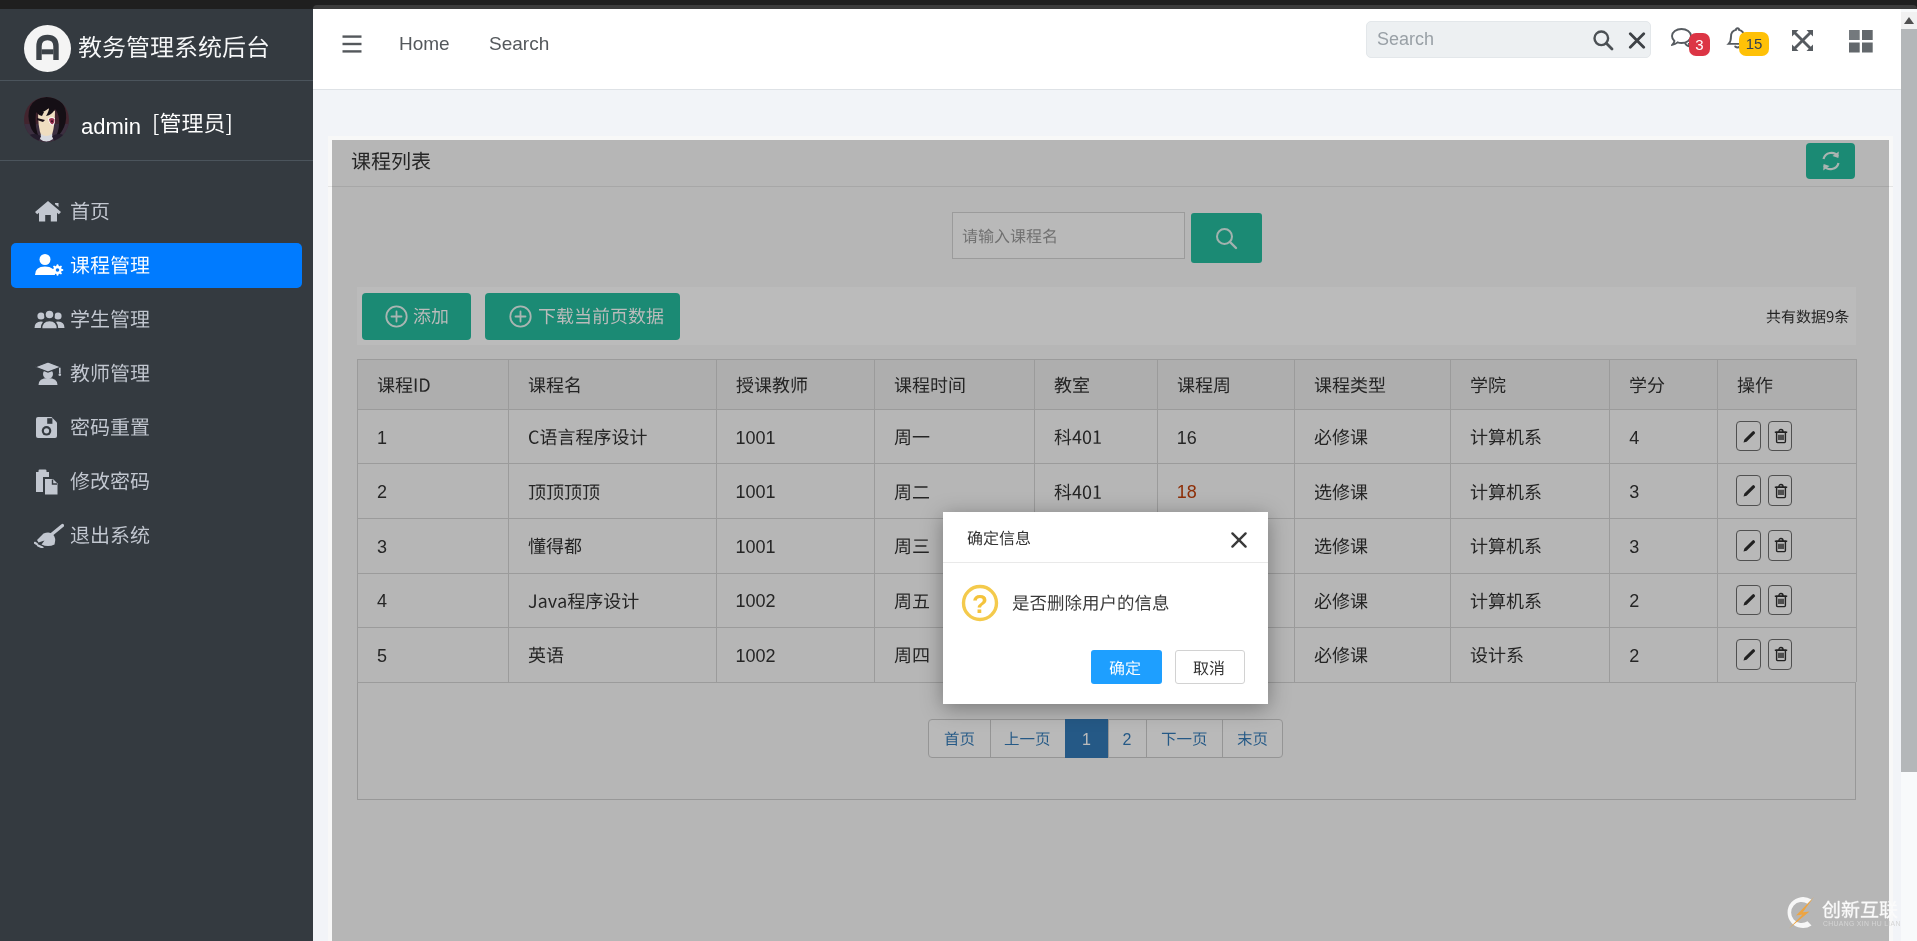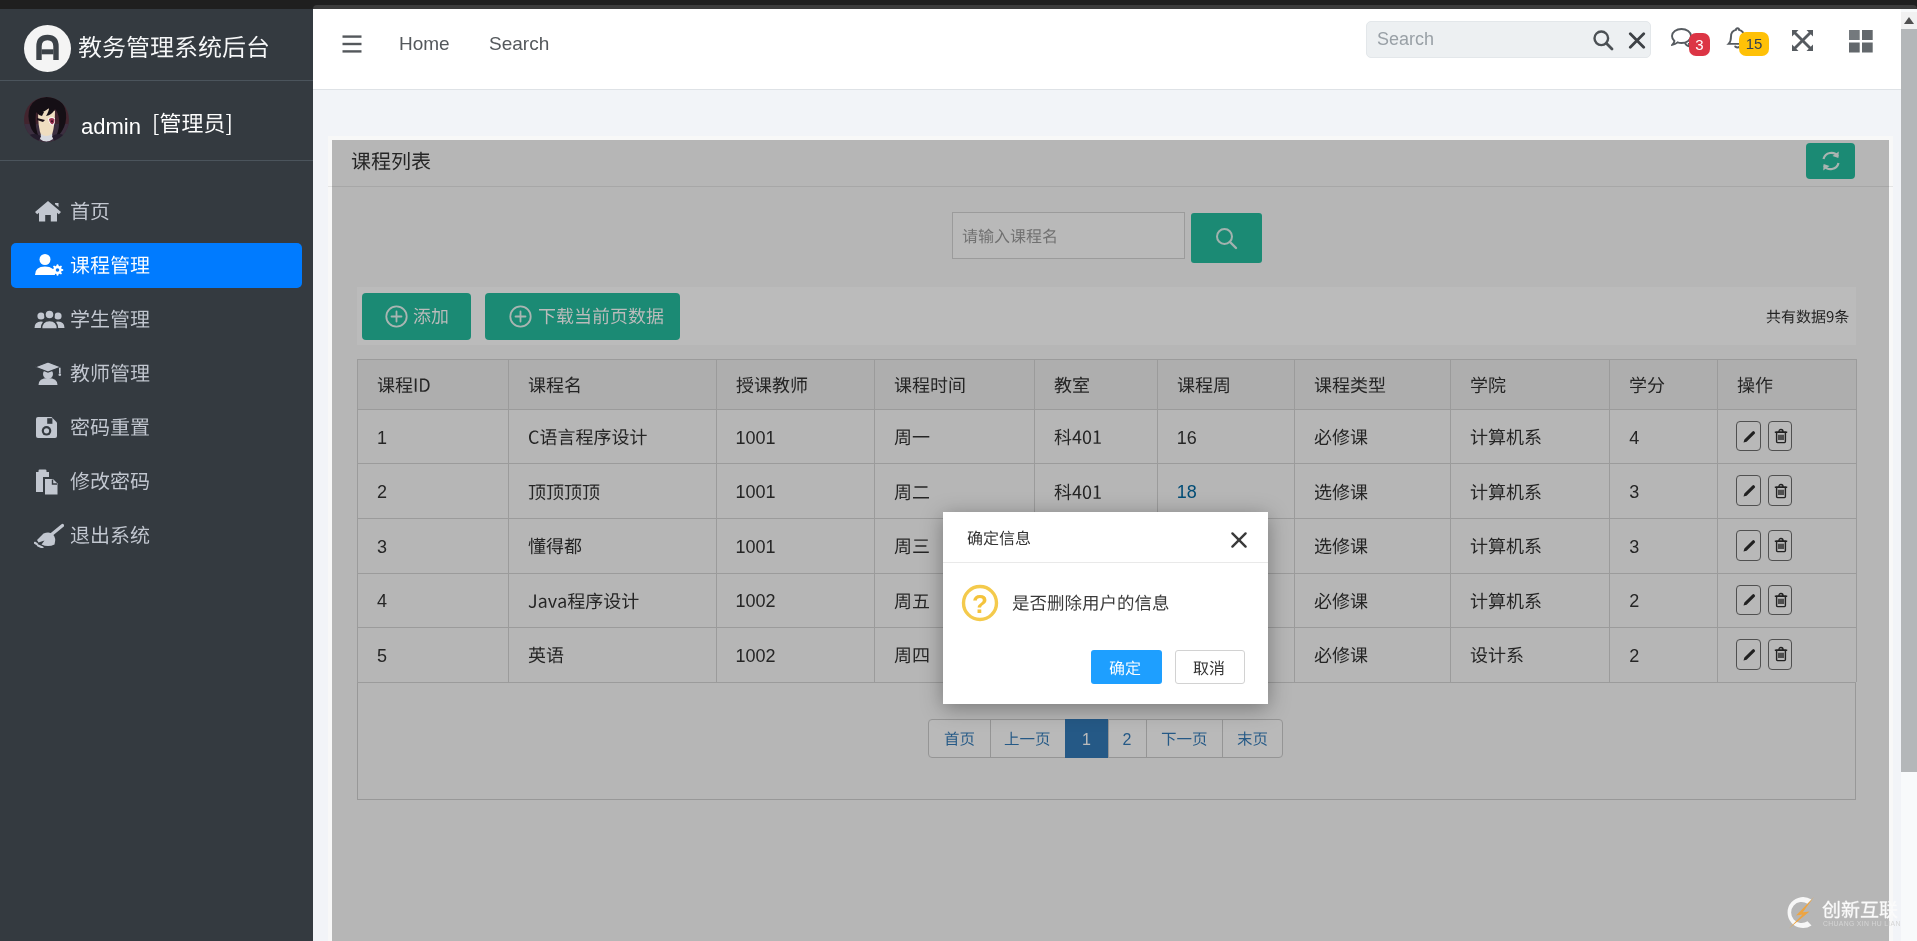--- a/index.html
+++ b/index.html
@@ -367,21 +367,21 @@
 <div class="abs" style="left:893.9px;top:482.5px">
     <svg width="36" height="21" viewBox="0 -15.8 36 21" style="overflow:visible">
       <path d="M2.7 -14.3V-8.4C2.7 -5.6 2.5 -1.9 0.6 0.7C0.9 0.8 1.4 1.3 1.7 1.5C3.7 -1.2 4.0 -5.4 4.0 -8.4V-13.0H14.5V-0.3C14.5 0.0 14.4 0.1 14.0 0.2C13.7 0.2 12.6 0.2 11.4 0.1C11.6 0.5 11.8 1.1 11.9 1.4C13.5 1.4 14.5 1.4 15.0 1.2C15.6 1.0 15.8 0.6 15.8 -0.3V-14.3ZM8.4 -12.6V-11.1H5.2V-10.0H8.4V-8.2H4.7V-7.1H13.6V-8.2H9.7V-10.0H13.1V-11.1H9.7V-12.6ZM5.6 -5.6V0.1H6.9V-0.9H12.6V-5.6ZM6.9 -4.5H11.4V-1.9H6.9Z M20.5 -12.5V-11.1H33.5V-12.5ZM19.0 -1.9V-0.4H35.0V-1.9Z" fill="#333"></path>
     </svg>
   </div>
 <div class="abs" style="left:1054px;top:482.5px">
     <svg width="48" height="21" viewBox="0 -15.8 48 21" style="overflow:visible">
       <path d="M9.1 -13.1C10.1 -12.3 11.4 -11.3 11.9 -10.5L12.9 -11.4C12.3 -12.1 11.0 -13.2 9.9 -13.9ZM8.3 -8.4C9.5 -7.6 10.9 -6.5 11.5 -5.7L12.4 -6.6C11.8 -7.4 10.3 -8.5 9.2 -9.2ZM6.7 -14.9C5.3 -14.3 3.0 -13.7 1.0 -13.4C1.1 -13.1 1.3 -12.7 1.3 -12.4C2.1 -12.5 3.0 -12.6 3.8 -12.8V-10.0H0.8V-8.8H3.6C2.9 -6.7 1.7 -4.4 0.5 -3.1C0.7 -2.8 1.1 -2.2 1.2 -1.9C2.1 -3.0 3.1 -4.8 3.8 -6.6V1.4H5.1V-7.0C5.8 -6.1 6.5 -4.9 6.8 -4.3L7.6 -5.3C7.3 -5.8 5.7 -7.8 5.1 -8.4V-8.8H7.8V-10.0H5.1V-13.0C6.0 -13.3 6.8 -13.5 7.5 -13.8ZM7.6 -3.4 7.8 -2.1 13.7 -3.1V1.4H15.0V-3.3L17.4 -3.7L17.2 -4.9L15.0 -4.6V-15.1H13.7V-4.4Z M24.1 0.0H25.7V-3.6H27.4V-4.9H25.7V-13.2H23.9L18.4 -4.7V-3.6H24.1ZM24.1 -4.9H20.1L23.1 -9.4C23.5 -10.1 23.8 -10.8 24.1 -11.4H24.2C24.2 -10.7 24.1 -9.6 24.1 -9.0Z M33.0 0.2C35.5 0.2 37.1 -2.0 37.1 -6.6C37.1 -11.2 35.5 -13.4 33.0 -13.4C30.5 -13.4 28.9 -11.2 28.9 -6.6C28.9 -2.0 30.5 0.2 33.0 0.2ZM33.0 -1.1C31.5 -1.1 30.5 -2.8 30.5 -6.6C30.5 -10.5 31.5 -12.1 33.0 -12.1C34.5 -12.1 35.5 -10.5 35.5 -6.6C35.5 -2.8 34.5 -1.1 33.0 -1.1Z M39.6 0.0H46.8V-1.4H44.2V-13.2H42.9C42.2 -12.8 41.3 -12.5 40.2 -12.3V-11.2H42.5V-1.4H39.6Z" fill="#333"></path>
     </svg>
   </div>
-<div class="abs" style="left:1176.7px;top:483.1px;font-size:18px;color:#0369a1;line-height:18px">18</div>
+<div class="abs" style="left:1176.7px;top:483.1px;font-size:18px;color:#c2410c;line-height:18px">18</div>
 <div class="abs" style="left:1314px;top:482.5px">
     <svg width="54" height="21" viewBox="0 -15.8 54 21" style="overflow:visible">
       <path d="M1.1 -13.8C2.1 -12.9 3.4 -11.6 3.9 -10.7L5.0 -11.6C4.4 -12.5 3.2 -13.7 2.1 -14.5ZM8.0 -14.6C7.6 -13.0 6.8 -11.4 5.9 -10.3C6.2 -10.2 6.8 -9.8 7.0 -9.6C7.4 -10.1 7.8 -10.7 8.2 -11.4H10.9V-8.8H5.8V-7.6H9.0C8.7 -5.3 8.0 -3.5 5.3 -2.6C5.6 -2.3 6.0 -1.8 6.1 -1.5C9.1 -2.7 10.0 -4.8 10.4 -7.6H12.2V-3.4C12.2 -2.1 12.5 -1.7 13.9 -1.7C14.1 -1.7 15.4 -1.7 15.6 -1.7C16.8 -1.7 17.1 -2.2 17.3 -4.5C16.9 -4.6 16.3 -4.8 16.1 -5.1C16.0 -3.2 15.9 -2.9 15.5 -2.9C15.2 -2.9 14.3 -2.9 14.1 -2.9C13.6 -2.9 13.6 -3.0 13.6 -3.4V-7.6H17.1V-8.8H12.2V-11.4H16.4V-12.6H12.2V-15.0H10.9V-12.6H8.7C9.0 -13.2 9.2 -13.7 9.3 -14.3ZM4.5 -8.2H1.0V-6.9H3.2V-1.5C2.4 -1.1 1.6 -0.5 0.8 0.3L1.7 1.4C2.7 0.3 3.7 -0.6 4.4 -0.6C4.8 -0.6 5.3 -0.1 6.0 0.3C7.2 1.0 8.7 1.2 10.8 1.2C12.6 1.2 15.6 1.1 17.0 1.0C17.0 0.6 17.2 -0.0 17.4 -0.4C15.6 -0.2 12.9 -0.1 10.8 -0.1C8.9 -0.1 7.4 -0.2 6.3 -0.8C5.4 -1.3 5.0 -1.8 4.5 -1.8Z M30.6 -6.9C29.6 -6.0 27.8 -5.2 26.2 -4.7C26.4 -4.5 26.7 -4.1 26.9 -3.9C28.6 -4.4 30.5 -5.4 31.6 -6.5ZM32.3 -5.2C31.1 -3.9 28.7 -2.9 26.4 -2.3C26.7 -2.1 26.9 -1.7 27.1 -1.4C29.5 -2.1 31.9 -3.2 33.3 -4.7ZM34.0 -3.2C32.4 -1.4 29.1 -0.2 25.4 0.3C25.7 0.6 26.0 1.1 26.1 1.4C30.0 0.7 33.3 -0.6 35.1 -2.7ZM23.5 -10.1V-1.4H24.7V-10.1ZM28.0 -12.0H33.0C32.4 -11.0 31.5 -10.2 30.5 -9.5C29.3 -10.3 28.5 -11.1 28.0 -12.0ZM28.2 -15.1C27.4 -13.2 26.1 -11.3 24.7 -10.1C25.0 -9.9 25.5 -9.5 25.7 -9.3C26.2 -9.8 26.8 -10.4 27.3 -11.1C27.8 -10.3 28.5 -9.6 29.4 -8.9C28.0 -8.1 26.3 -7.6 24.7 -7.3C24.9 -7.1 25.2 -6.6 25.3 -6.3C27.1 -6.7 28.9 -7.3 30.4 -8.2C31.6 -7.4 33.0 -6.8 34.7 -6.4C34.9 -6.7 35.2 -7.2 35.5 -7.5C34.0 -7.8 32.6 -8.3 31.5 -8.9C32.9 -9.9 34.0 -11.2 34.7 -12.8L33.9 -13.2L33.7 -13.2H28.6C28.9 -13.7 29.2 -14.3 29.4 -14.8ZM22.2 -15.0C21.4 -12.2 19.9 -9.5 18.4 -7.7C18.6 -7.3 19.0 -6.6 19.1 -6.3C19.7 -7.0 20.2 -7.8 20.8 -8.7V1.4H22.0V-11.1C22.6 -12.2 23.1 -13.4 23.5 -14.7Z M37.7 -14.0C38.6 -13.1 39.7 -12.0 40.3 -11.2L41.2 -12.1C40.7 -12.9 39.5 -14.0 38.7 -14.8ZM36.8 -9.5V-8.3H39.3V-2.1C39.3 -1.2 38.7 -0.5 38.3 -0.2C38.6 0.0 39.0 0.4 39.2 0.7C39.4 0.4 39.9 -0.0 42.8 -2.5C42.7 -2.8 42.4 -3.3 42.3 -3.6L40.6 -2.2V-9.5ZM43.1 -14.3V-7.3H47.0V-5.8H42.1V-4.6H46.2C45.1 -2.8 43.2 -1.1 41.5 -0.3C41.8 -0.1 42.2 0.4 42.4 0.7C44.1 -0.2 45.8 -2.0 47.0 -3.9V1.4H48.3V-3.9C49.5 -2.1 51.1 -0.4 52.6 0.6C52.8 0.2 53.2 -0.2 53.5 -0.5C52.0 -1.3 50.2 -3.0 49.1 -4.6H53.2V-5.8H48.3V-7.3H52.1V-14.3ZM44.3 -10.3H47.0V-8.4H44.3ZM48.3 -10.3H50.8V-8.4H48.3ZM44.3 -13.2H47.0V-11.4H44.3ZM48.3 -13.2H50.8V-11.4H48.3Z" fill="#333"></path>
     </svg>
   </div>
 <div class="abs" style="left:1469.5px;top:482.5px">
     <svg width="72" height="21" viewBox="0 -15.8 72 21" style="overflow:visible">
       <path d="M2.5 -13.9C3.5 -13.1 4.7 -11.9 5.3 -11.1L6.2 -12.1C5.6 -12.9 4.3 -14.0 3.3 -14.8ZM0.8 -9.5V-8.1H3.7V-1.7C3.7 -0.9 3.1 -0.4 2.8 -0.1C3.0 0.1 3.4 0.7 3.5 1.1C3.8 0.7 4.3 0.3 7.7 -2.1C7.6 -2.3 7.4 -2.9 7.3 -3.3L5.1 -1.8V-9.5ZM11.3 -15.1V-9.1H6.7V-7.8H11.3V1.4H12.7V-7.8H17.3V-9.1H12.7V-15.1Z M22.5 -8.2H31.8V-7.2H22.5ZM22.5 -6.3H31.8V-5.2H22.5ZM22.5 -10.1H31.8V-9.1H22.5ZM28.4 -15.2C27.9 -13.8 26.9 -12.5 25.8 -11.6C26.2 -11.5 26.7 -11.2 26.9 -11.0H23.3L24.4 -11.4C24.2 -11.8 24.0 -12.2 23.7 -12.7H26.8V-13.8H22.0C22.2 -14.1 22.4 -14.5 22.6 -14.9L21.3 -15.2C20.7 -13.8 19.7 -12.4 18.6 -11.5C18.9 -11.3 19.5 -10.9 19.7 -10.7C20.3 -11.2 20.8 -11.9 21.3 -12.7H22.3C22.6 -12.1 23.0 -11.5 23.2 -11.0H21.2V-4.3H23.6V-3.1L23.6 -2.7H19.0V-1.6H23.1C22.6 -0.9 21.6 -0.1 19.3 0.4C19.6 0.7 20.0 1.2 20.1 1.5C23.0 0.6 24.2 -0.5 24.7 -1.6H29.6V1.4H30.9V-1.6H35.1V-2.7H30.9V-4.3H33.2V-11.0H31.4L32.3 -11.5C32.1 -11.8 31.8 -12.3 31.5 -12.7H34.9V-13.8H29.2C29.4 -14.1 29.5 -14.5 29.7 -14.9ZM29.6 -2.7H24.9L25.0 -3.1V-4.3H29.6ZM27.1 -11.0C27.6 -11.5 28.1 -12.0 28.5 -12.7H29.9C30.4 -12.1 30.9 -11.5 31.2 -11.0Z M45.0 -14.1V-8.3C45.0 -5.5 44.7 -1.9 42.3 0.6C42.6 0.7 43.1 1.2 43.3 1.4C45.9 -1.2 46.3 -5.3 46.3 -8.3V-12.8H49.7V-1.2C49.7 0.3 49.8 0.6 50.1 0.9C50.3 1.2 50.7 1.3 51.1 1.3C51.3 1.3 51.8 1.3 52.0 1.3C52.4 1.3 52.7 1.2 53.0 1.0C53.2 0.8 53.4 0.5 53.5 0.0C53.5 -0.4 53.6 -1.8 53.6 -2.8C53.3 -2.9 52.9 -3.1 52.6 -3.4C52.6 -2.2 52.6 -1.2 52.5 -0.8C52.5 -0.4 52.4 -0.2 52.3 -0.1C52.3 -0.0 52.1 0.0 52.0 0.0C51.8 0.0 51.6 0.0 51.4 0.0C51.3 0.0 51.2 -0.0 51.1 -0.1C51.0 -0.2 51.0 -0.5 51.0 -1.1V-14.1ZM39.9 -15.1V-11.3H36.9V-10.0H39.7C39.1 -7.5 37.8 -4.7 36.5 -3.1C36.7 -2.8 37.1 -2.3 37.2 -1.9C38.2 -3.2 39.2 -5.2 39.9 -7.3V1.4H41.2V-6.8C41.9 -5.9 42.8 -4.8 43.1 -4.2L44.0 -5.3C43.6 -5.8 41.9 -7.7 41.2 -8.4V-10.0H43.9V-11.3H41.2V-15.1Z M59.1 -4.0C58.2 -2.7 56.7 -1.4 55.3 -0.5C55.6 -0.3 56.2 0.1 56.4 0.4C57.8 -0.6 59.4 -2.1 60.5 -3.5ZM65.4 -3.4C66.9 -2.3 68.8 -0.6 69.7 0.4L70.8 -0.4C69.9 -1.4 68.0 -3.0 66.5 -4.1ZM66.0 -8.0C66.4 -7.6 66.9 -7.1 67.4 -6.5L59.5 -6.0C62.2 -7.3 64.9 -9.0 67.6 -11.0L66.6 -11.9C65.7 -11.1 64.7 -10.4 63.7 -9.8L59.3 -9.6C60.6 -10.5 61.9 -11.6 63.1 -12.9C65.5 -13.1 67.7 -13.4 69.4 -13.9L68.5 -15.0C65.5 -14.3 60.3 -13.8 55.9 -13.6C56.1 -13.2 56.2 -12.7 56.3 -12.4C57.9 -12.5 59.5 -12.6 61.2 -12.7C60.0 -11.5 58.7 -10.4 58.2 -10.1C57.7 -9.7 57.3 -9.4 56.9 -9.4C57.1 -9.0 57.3 -8.4 57.3 -8.2C57.7 -8.3 58.2 -8.4 61.9 -8.6C60.4 -7.6 59.0 -6.9 58.4 -6.6C57.3 -6.1 56.5 -5.7 55.9 -5.7C56.1 -5.3 56.3 -4.7 56.3 -4.4C56.8 -4.6 57.5 -4.7 62.5 -5.1V-0.4C62.5 -0.2 62.4 -0.1 62.1 -0.1C61.8 -0.1 60.8 -0.1 59.8 -0.1C60.0 0.3 60.2 0.8 60.3 1.2C61.6 1.2 62.5 1.2 63.1 1.0C63.7 0.8 63.8 0.4 63.8 -0.3V-5.2L68.3 -5.5C68.8 -4.9 69.3 -4.4 69.6 -3.9L70.7 -4.5C69.9 -5.6 68.4 -7.3 67.0 -8.5Z" fill="#333"></path>
     </svg>
   </div>

